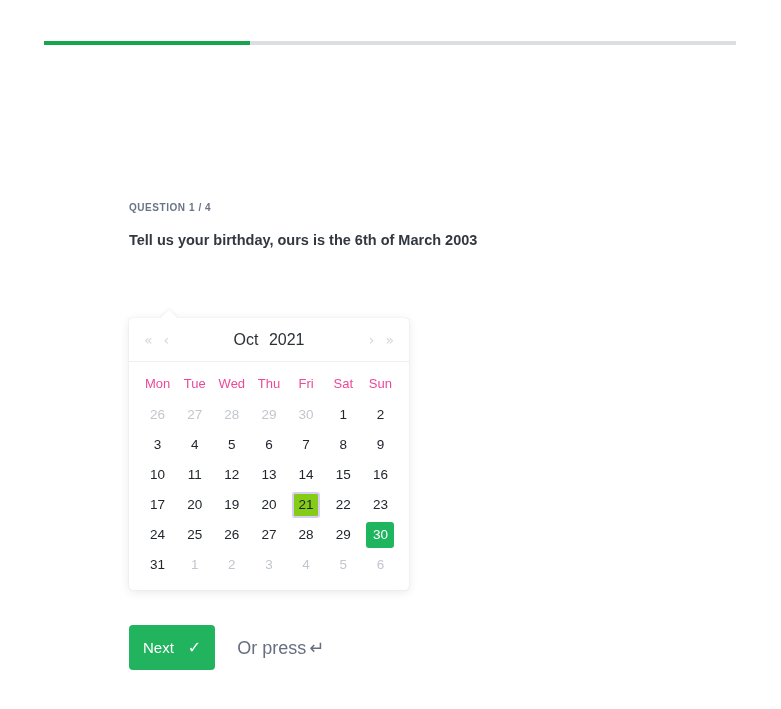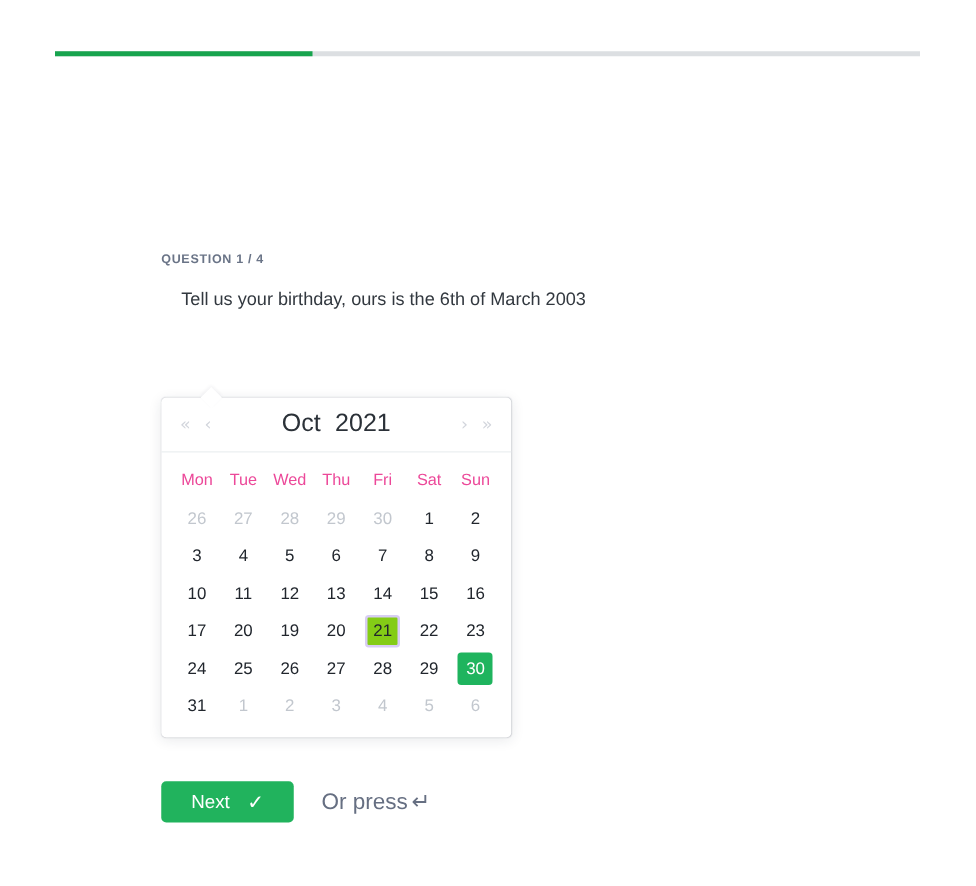--- a/index.html
+++ b/index.html
@@ -53,23 +53,23 @@
     font-size: 25px;
     font-weight: bold;
     color: #1d242e;
     margin: 0 0 16px 0;
     line-height: 30px;
     letter-spacing: -0.2px;
   }
   .question-desc {
     font-size: 14.5px;
     color: #32383f;
-    margin: 16px;
+    margin: 0;
     line-height: 19px;
-    font-weight: 400;
+    font-weight: 700;
   }
 
   
   .calendar {
     position: absolute;
     left: 129px;
     top: 318px;
     width: 280px;
     background: #ffffff;
     border-radius: 4px;
@@ -110,21 +110,21 @@
     padding: 2px 3px;
     cursor: pointer;
     user-select: none;
     font-family: "DejaVu Sans", sans-serif;
   }
   .cal-title {
     position: absolute;
     left: 0;
     right: 0;
     text-align: center;
-    font-size: 20px;
+    font-size: 16px;
     color: #2b3138;
     pointer-events: none;
   }
   .cal-title span { margin: 0 3px; }
 
   .cal-body {
     padding: 6px 10px 10px 10px;
   }
   table.cal-table {
     border-collapse: collapse;
@@ -178,22 +178,22 @@
     align-items: center;
   }
   .next-btn {
     display: inline-flex;
     align-items: center;
     gap: 14px;
     background: #21b35d;
     color: #ffffff;
     border: none;
     border-radius: 4px;
-    padding: 0 24px;
-    height: 33px;
+    padding: 0 14px;
+    height: 45px;
     font-size: 15px;
     font-family: "Liberation Sans", "DejaVu Sans", sans-serif;
     cursor: pointer;
   }
   .next-btn .check {
     font-size: 16px;
     line-height: 1;
     font-family: "DejaVu Sans", sans-serif;
   }
   .or-press {

